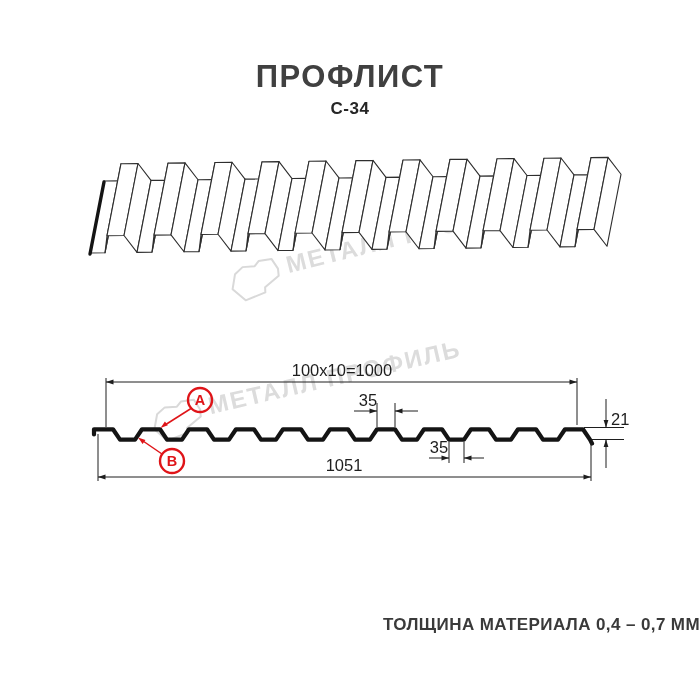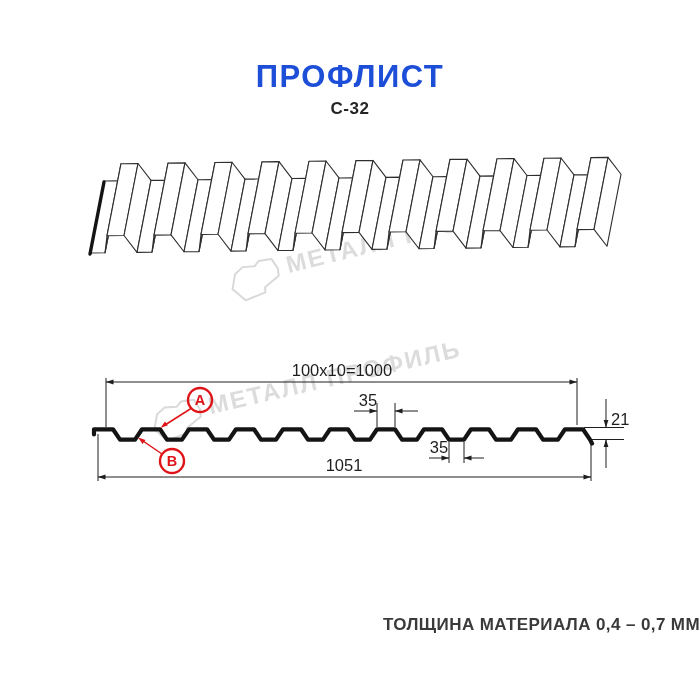--- a/index.html
+++ b/index.html
@@ -1,36 +1,36 @@
 <!DOCTYPE html>
 <html><head>
 <meta charset="utf-8">
 <style>
   html,body{margin:0;padding:0;background:#fff;}
   .page{position:relative;width:700px;height:700px;background:#fff;overflow:hidden;
         font-family:"Liberation Sans",sans-serif;}
   .title{position:absolute;top:59px;left:0;width:100%;text-align:center;
-         font-size:31px;font-weight:bold;letter-spacing:1.5px;color:#1d4ed8;}
+         font-size:31px;font-weight:bold;letter-spacing:1.5px;color:#404040;}
   .subtitle{position:absolute;top:99px;left:0;width:100%;text-align:center;
             font-size:17px;font-weight:bold;letter-spacing:.5px;color:#252525;}
   .footer{position:absolute;top:615px;left:0;width:100%;text-align:right;
           font-size:17px;font-weight:bold;letter-spacing:.4px;color:#3a3a3a;}
   svg{position:absolute;left:0;top:0;}
   svg text{font-family:"Liberation Sans",sans-serif;}
   .dimtxt{font-size:16.5px;fill:#1e1e1e;}
   .wmtxt{font-size:24px;font-weight:bold;letter-spacing:2px;fill:#dcdcdc;}
   .redletter{font-size:14.5px;font-weight:bold;fill:#df1418;}
 </style>
 </head>
 <body>
 
 <div class="page">
 
   <div class="title">ПРОФЛИСТ</div>
-  <div class="subtitle">С-32</div>
+  <div class="subtitle">С-34</div>
 
   <svg width="700" height="700" viewBox="0 0 700 700">
 
     <g transform="translate(228,279) rotate(-14)">
       <path d="M8,-3 L17,-8 L29,-6 L34,-10 L47,-9 L51,2 L50,9 L34,17 L33,22 L12,25 L2,11 Z" fill="none" stroke="#d9d9d9" stroke-width="2" stroke-linejoin="round"></path>
       <text class="wmtxt" x="60" y="9">МЕТАЛЛ ПРОФИЛЬ</text>
     </g>
 
     <g id="persp">
         <path d="M90,253 L105,252.805 L119,180.805 L104,181 Z" fill="#fff" stroke="#2e2e2e" stroke-width="1.1" stroke-linejoin="round"></path>

